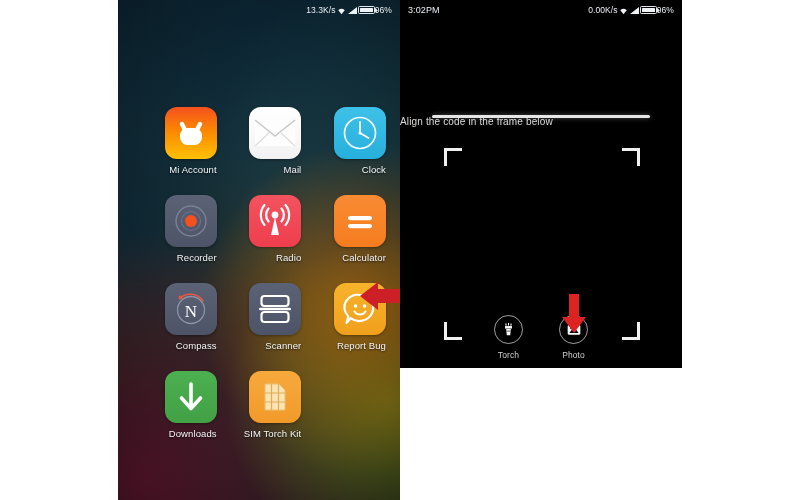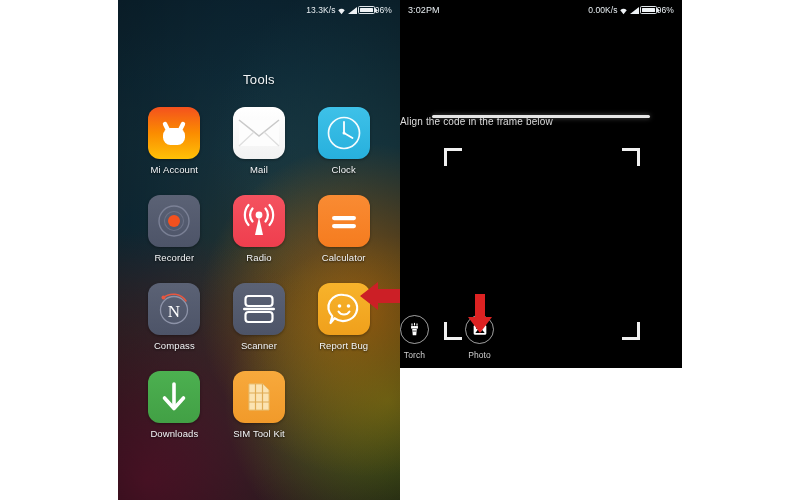--- a/index.html
+++ b/index.html
@@ -131,21 +131,21 @@
     left: 14px;
     width: 254px;
     display: grid;
     grid-template-columns: repeat(3, 1fr);
     row-gap: 20px;
     z-index: 5;
   }
   .app {
     display: flex;
     flex-direction: column;
-    align-items: center;
+    align-items: flex-end;
     gap: 5px;
   }
   .app-icon {
     width: 52px;
     height: 52px;
     border-radius: 12px;
     position: relative;
     overflow: hidden;
     box-shadow: 0 1px 3px rgba(0,0,0,0.35);
     display: flex;
@@ -236,21 +236,21 @@
     border-radius: 2px;
     box-shadow: 0 0 5px rgba(255,255,255,0.35);
   }
 
   .bottom-bar {
     position: absolute;
     bottom: 8px;
     left: 0;
     width: 100%;
     display: flex;
-    justify-content: flex-start;
+    justify-content: center;
     gap: 36px;
   }
   .tool-btn {
     display: flex;
     flex-direction: column;
     align-items: center;
     gap: 6px;
     position: relative;
   }
   .tool-circle {
@@ -297,21 +297,20 @@
         <svg class="ico-signal" viewBox="0 0 22 18">
           <path d="M2 16 L20 16 L20 2 Z" fill="#eef2f5"></path>
         </svg>
         <span class="bat">
           <span class="bat-fill"></span>
         </span>
         <span class="sb-text">96%</span>
       </div>
     </div>
 
-    <div class="folder-title">Tools</div>
 
     <div class="grid">
 
       <div class="app">
         <div class="app-icon sk-miaccount">
           <svg class="glyph" viewBox="0 0 52 52">
             <path d="M17 17 L20.5 24 M35 17 L31.5 24" stroke="#ffffff" stroke-width="4.4" stroke-linecap="round" fill="none"></path>
             <rect x="15" y="21" width="22" height="17" rx="7.5" fill="#ffffff"></rect>
           </svg>
         </div>
@@ -422,21 +421,21 @@
         <div class="app-label">Downloads</div>
       </div>
 
       <div class="app">
         <div class="app-icon sk-simtoolkit">
           <svg class="glyph" viewBox="0 0 52 52">
             <path d="M16 13 H30 L36 19 V39 H16 Z" fill="#fbe3b2" stroke="#e8bf72" stroke-width="1"></path>
             <path d="M16 22 H36 M16 31 H36 M22.5 13 V39 M29.5 13 V39" stroke="#e0ac55" stroke-width="1.2" fill="none"></path>
           </svg>
         </div>
-        <div class="app-label">SIM Tool Kit</div>
+        <div class="app-label">SIM Torch Kit</div>
       </div>
 
     </div>
 
     <svg class="arrow-scanner" viewBox="0 0 48 30">
       <path d="M47 8 L20 8 L20 1 L2 15 L20 29 L20 22 L47 22 Z" fill="#cc1f26"></path>
     </svg>
   </div>
 
   <div class="phone-right">

